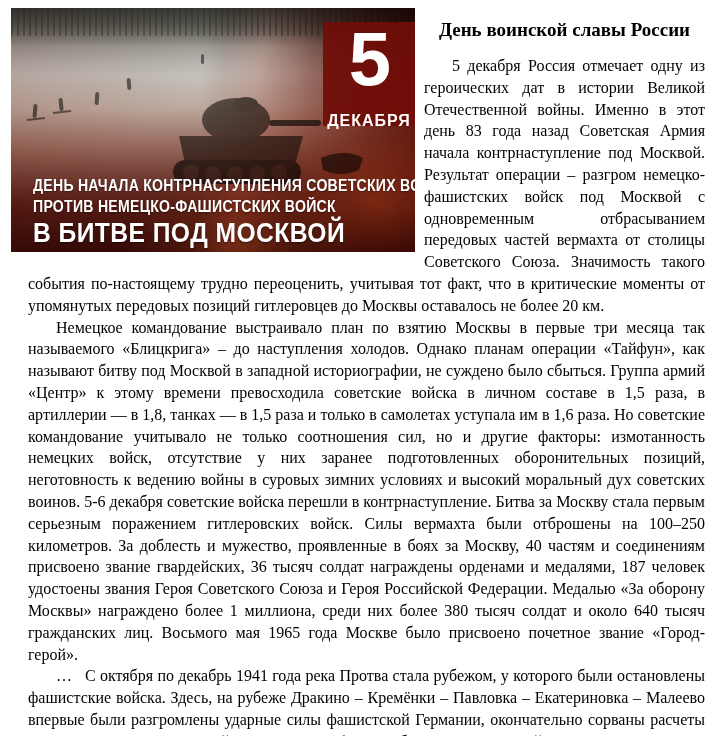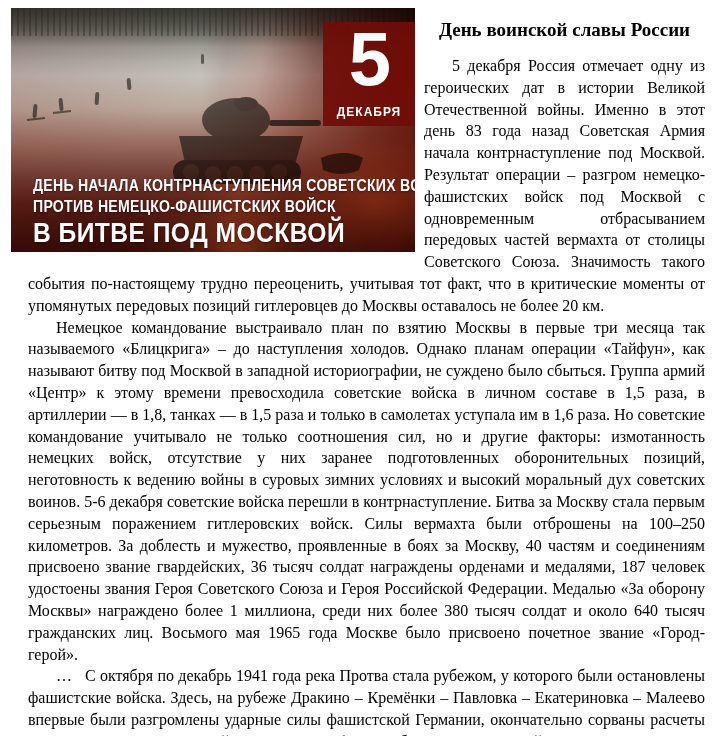--- a/index.html
+++ b/index.html
@@ -50,21 +50,21 @@
   .date-badge{
     position:absolute;top:14px;right:0;
     width:92px;height:104px;
     background:rgba(112,13,7,.93);
     display:flex;flex-direction:column;align-items:center;justify-content:flex-start;
     color:#fff;
     font-family:"Liberation Sans","DejaVu Sans",sans-serif;
     font-weight:bold;
   }
   .badge-day{font-size:76px;line-height:74px;letter-spacing:-2px;}
-  .badge-month{font-size:12px;letter-spacing:1px;margin-top:6px;}
+  .badge-month{font-size:16px;letter-spacing:1px;margin-top:14px;}
   .hero-caption{
     position:absolute;left:22px;bottom:4px;
     color:#fff;
     font-family:"Liberation Sans","DejaVu Sans",sans-serif;
     font-weight:bold;
     transform:scaleX(.88);
     transform-origin:left bottom;
     text-shadow:0 1px 2px rgba(0,0,0,.45);
     white-space:nowrap;
   }

